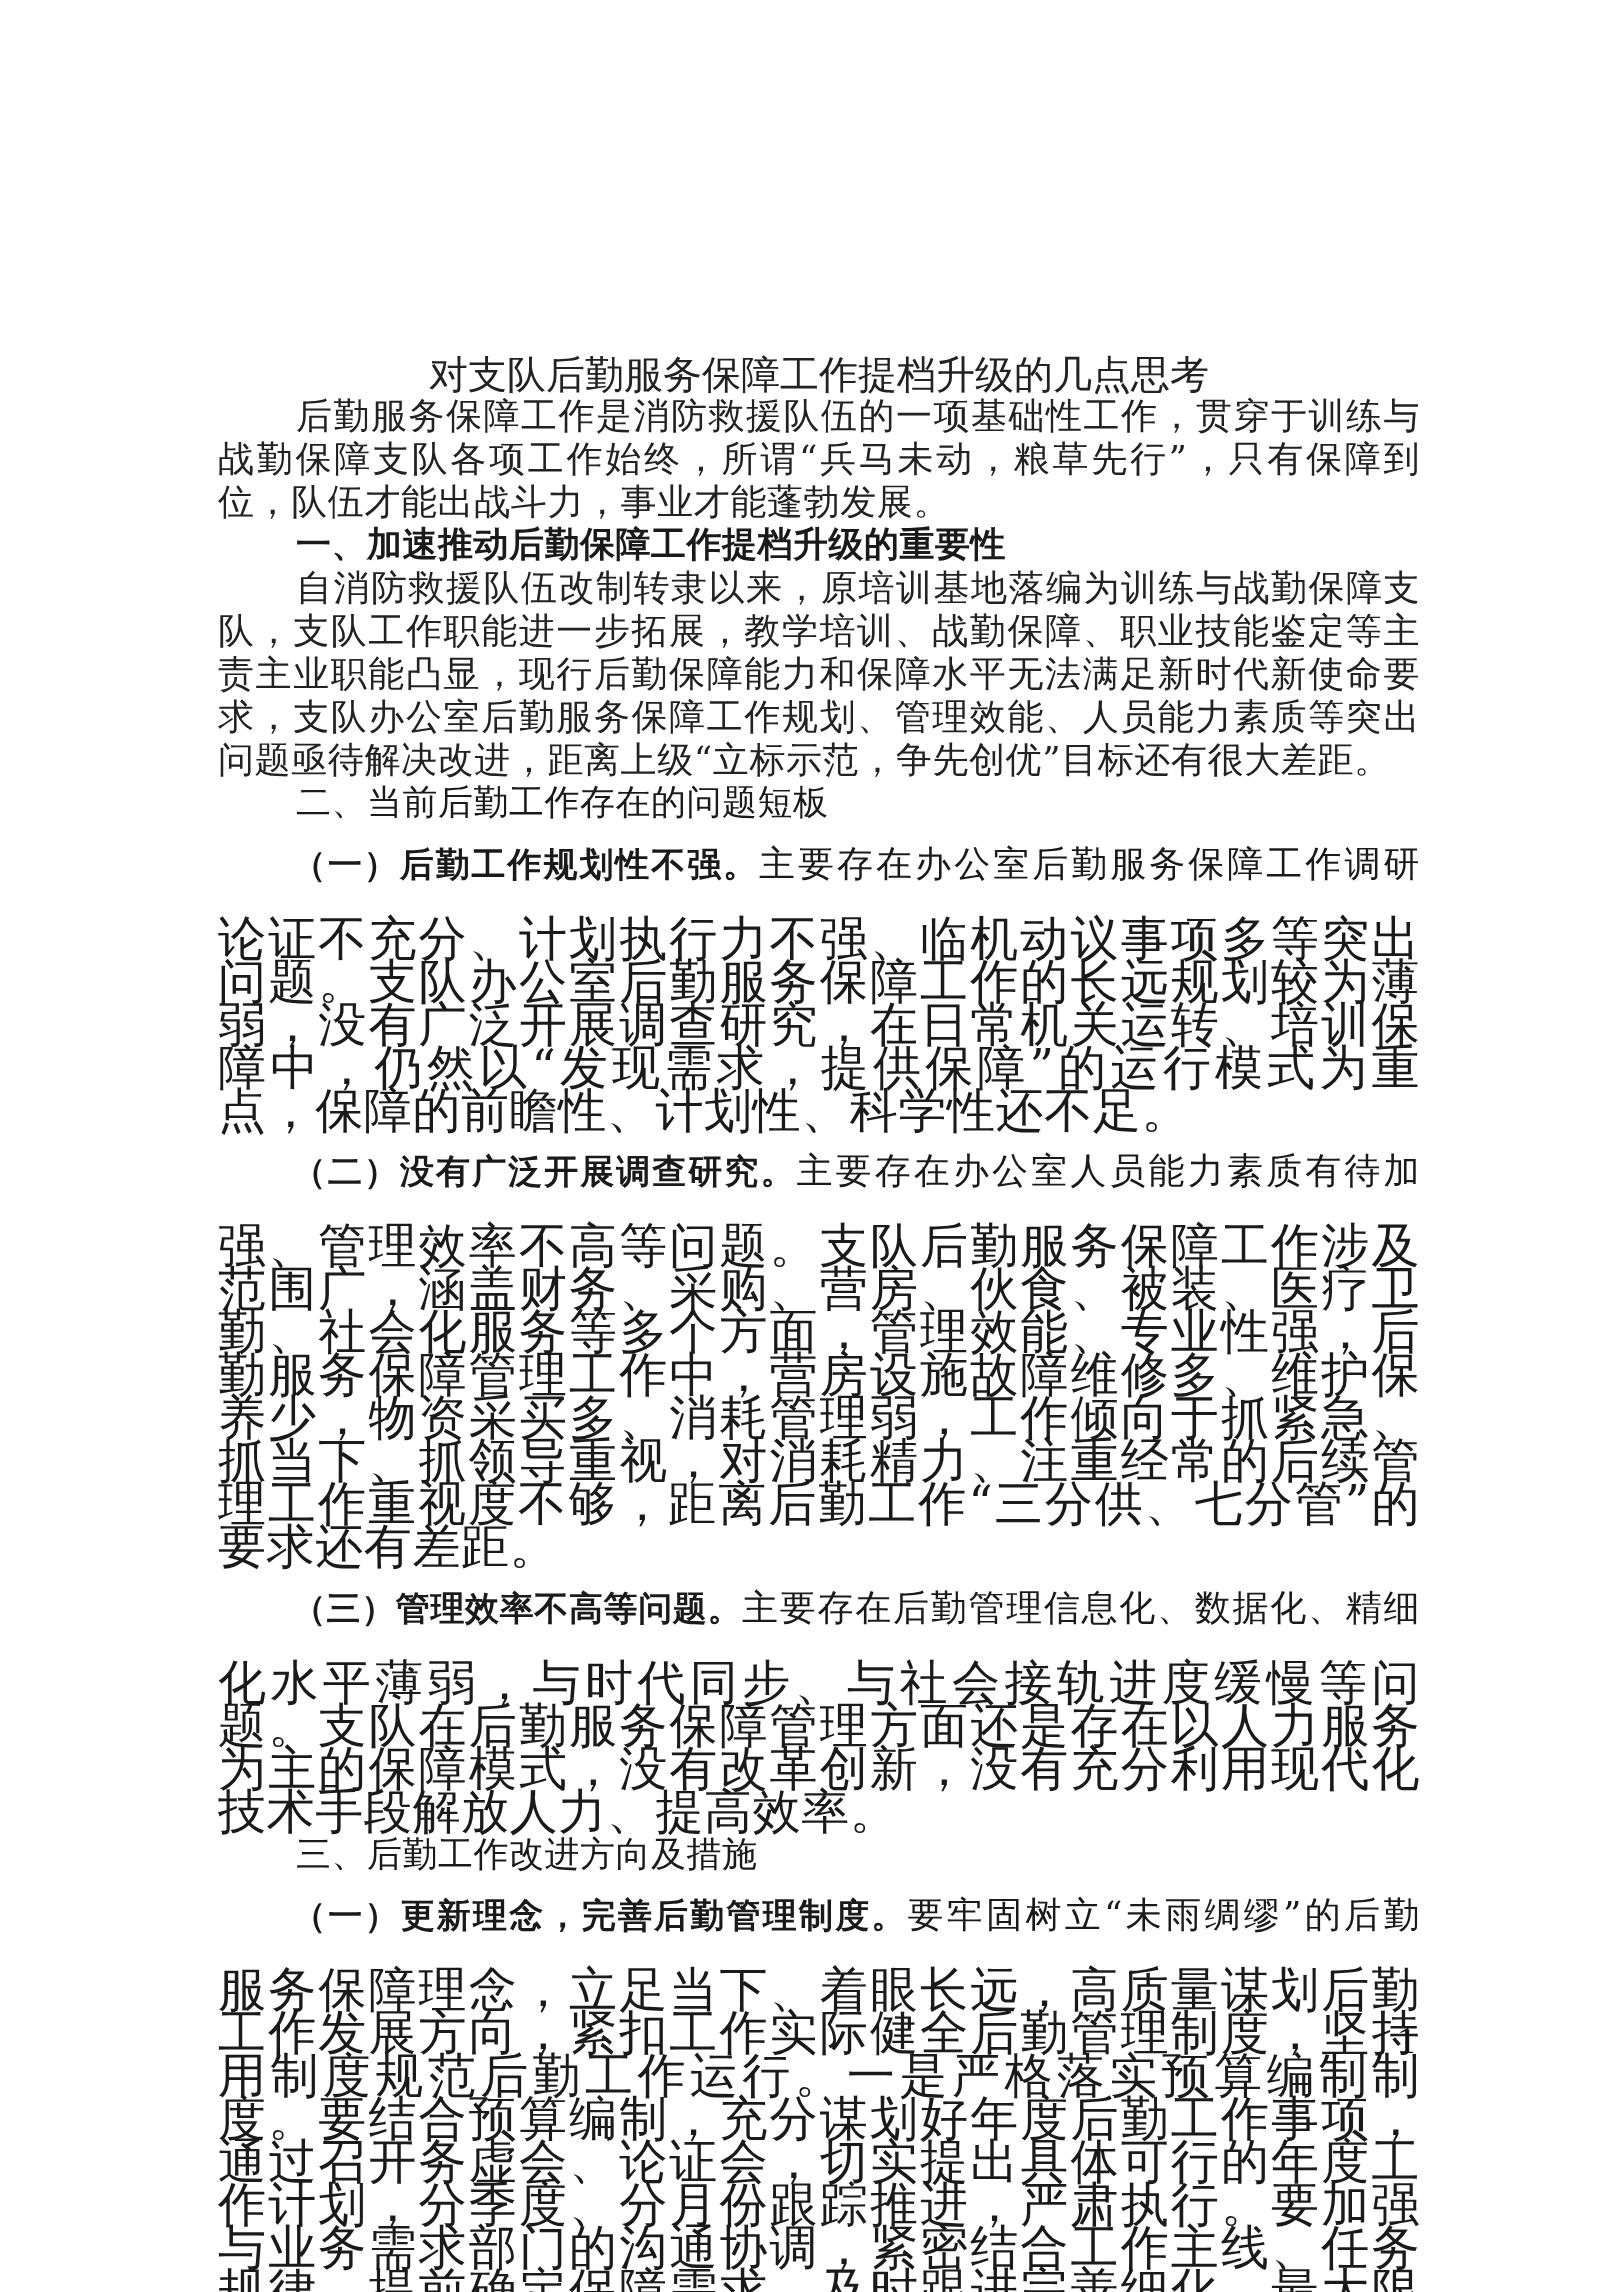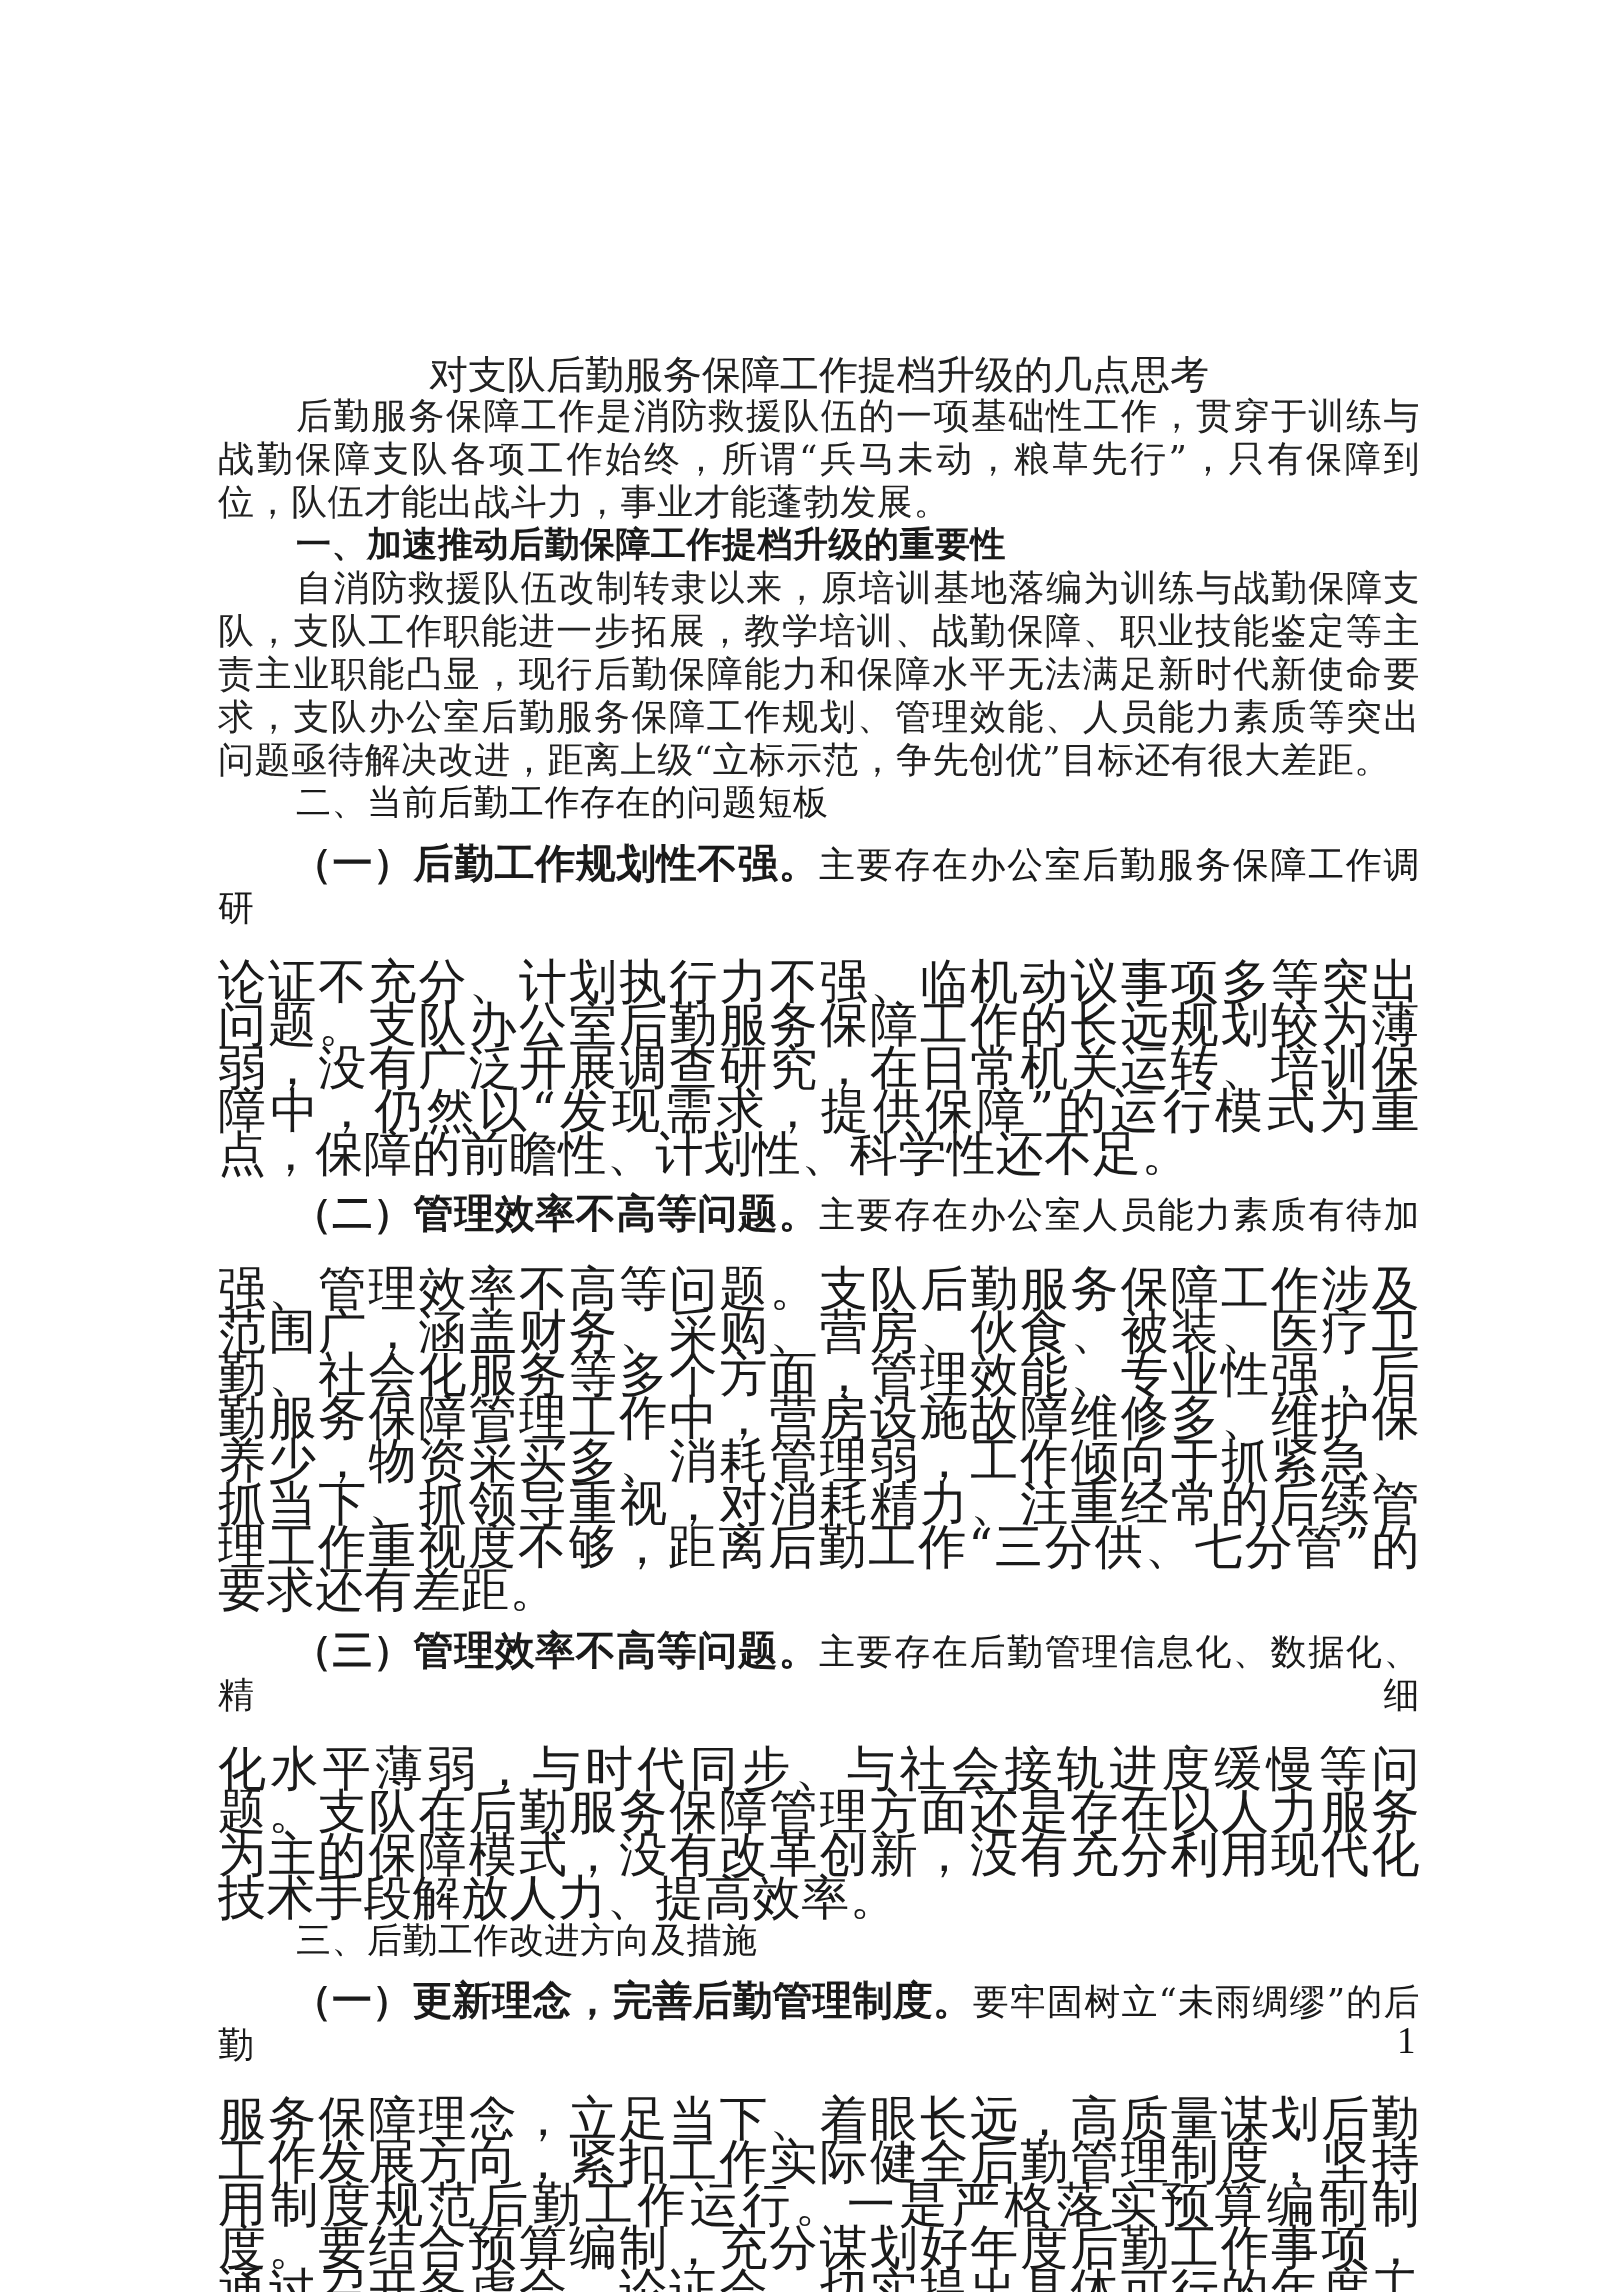--- a/index.html
+++ b/index.html
@@ -69,21 +69,21 @@
       font-size: 36px;
       line-height: 43px;
       margin-bottom: 31px;
       letter-spacing: 0.6px;
       text-align: justify;
       text-align-last: justify;
     }
     .sub .lead {
       font-family: "DejaVu Sans", "Liberation Sans", sans-serif;
       font-weight: bold;
-      font-size: 40px;
+      font-size: 34px;
       letter-spacing: -0.5px;
     }
     .sub .cont {
       display: block;
       font-size: 48px;
       line-height: 43px;
       text-align: justify;
       text-align-last: left;
       letter-spacing: 0.6px;
     }
@@ -112,21 +112,21 @@
     <p class="p">自消防救援队伍改制转隶以来，原培训基地落编为训练与战勤保障支队，支队工作职能进一步拓展，教学培训、战勤保障、职业技能鉴定等主责主业职能凸显，现行后勤保障能力和保障水平无法满足新时代新使命要求，支队办公室后勤服务保障工作规划、管理效能、人员能力素质等突出问题亟待解决改进，距离上级“立标示范，争先创优”目标还有很大差距。</p>
 
     <p class="h1">二、当前后勤工作存在的问题短板</p>
 
     <div class="sub">
       <span class="first"><span class="lead">（一）后勤工作规划性不强。</span><span>主要存在办公室后勤服务保障工作调研</span></span>
       <span class="cont">论证不充分、计划执行力不强、临机动议事项多等突出问题。支队办公室后勤服务保障工作的长远规划较为薄弱，没有广泛开展调查研究，在日常机关运转、培训保障中，仍然以“发现需求，提供保障”的运行模式为重点，保障的前瞻性、计划性、科学性还不足。</span>
     </div>
 
     <div class="sub">
-      <span class="first"><span class="lead">（二）管理效率不高等问题。</span><span>主要存在办公室人员能力素质有待加</span></span>
+      <span class="first"><span class="lead">（二）没有广泛开展调查研究。</span><span>主要存在办公室人员能力素质有待加</span></span>
       <span class="cont">强、管理效率不高等问题。支队后勤服务保障工作涉及范围广，涵盖财务、采购、营房、伙食、被装、医疗卫勤、社会化服务等多个方面，管理效能、专业性强，后勤服务保障管理工作中，营房设施故障维修多、维护保养少，物资采买多、消耗管理弱，工作倾向于抓紧急、抓当下、抓领导重视，对消耗精力、注重经常的后续管理工作重视度不够，距离后勤工作“三分供、七分管”的要求还有差距。</span>
     </div>
 
     <div class="sub">
       <span class="first"><span class="lead">（三）管理效率不高等问题。</span><span>主要存在后勤管理信息化、数据化、精细</span></span>
       <span class="cont">化水平薄弱，与时代同步、与社会接轨进度缓慢等问题。支队在后勤服务保障管理方面还是存在以人力服务为主的保障模式，没有改革创新，没有充分利用现代化技术手段解放人力、提高效率。</span>
     </div>
 
     <p class="h1">三、后勤工作改进方向及措施</p>
 

